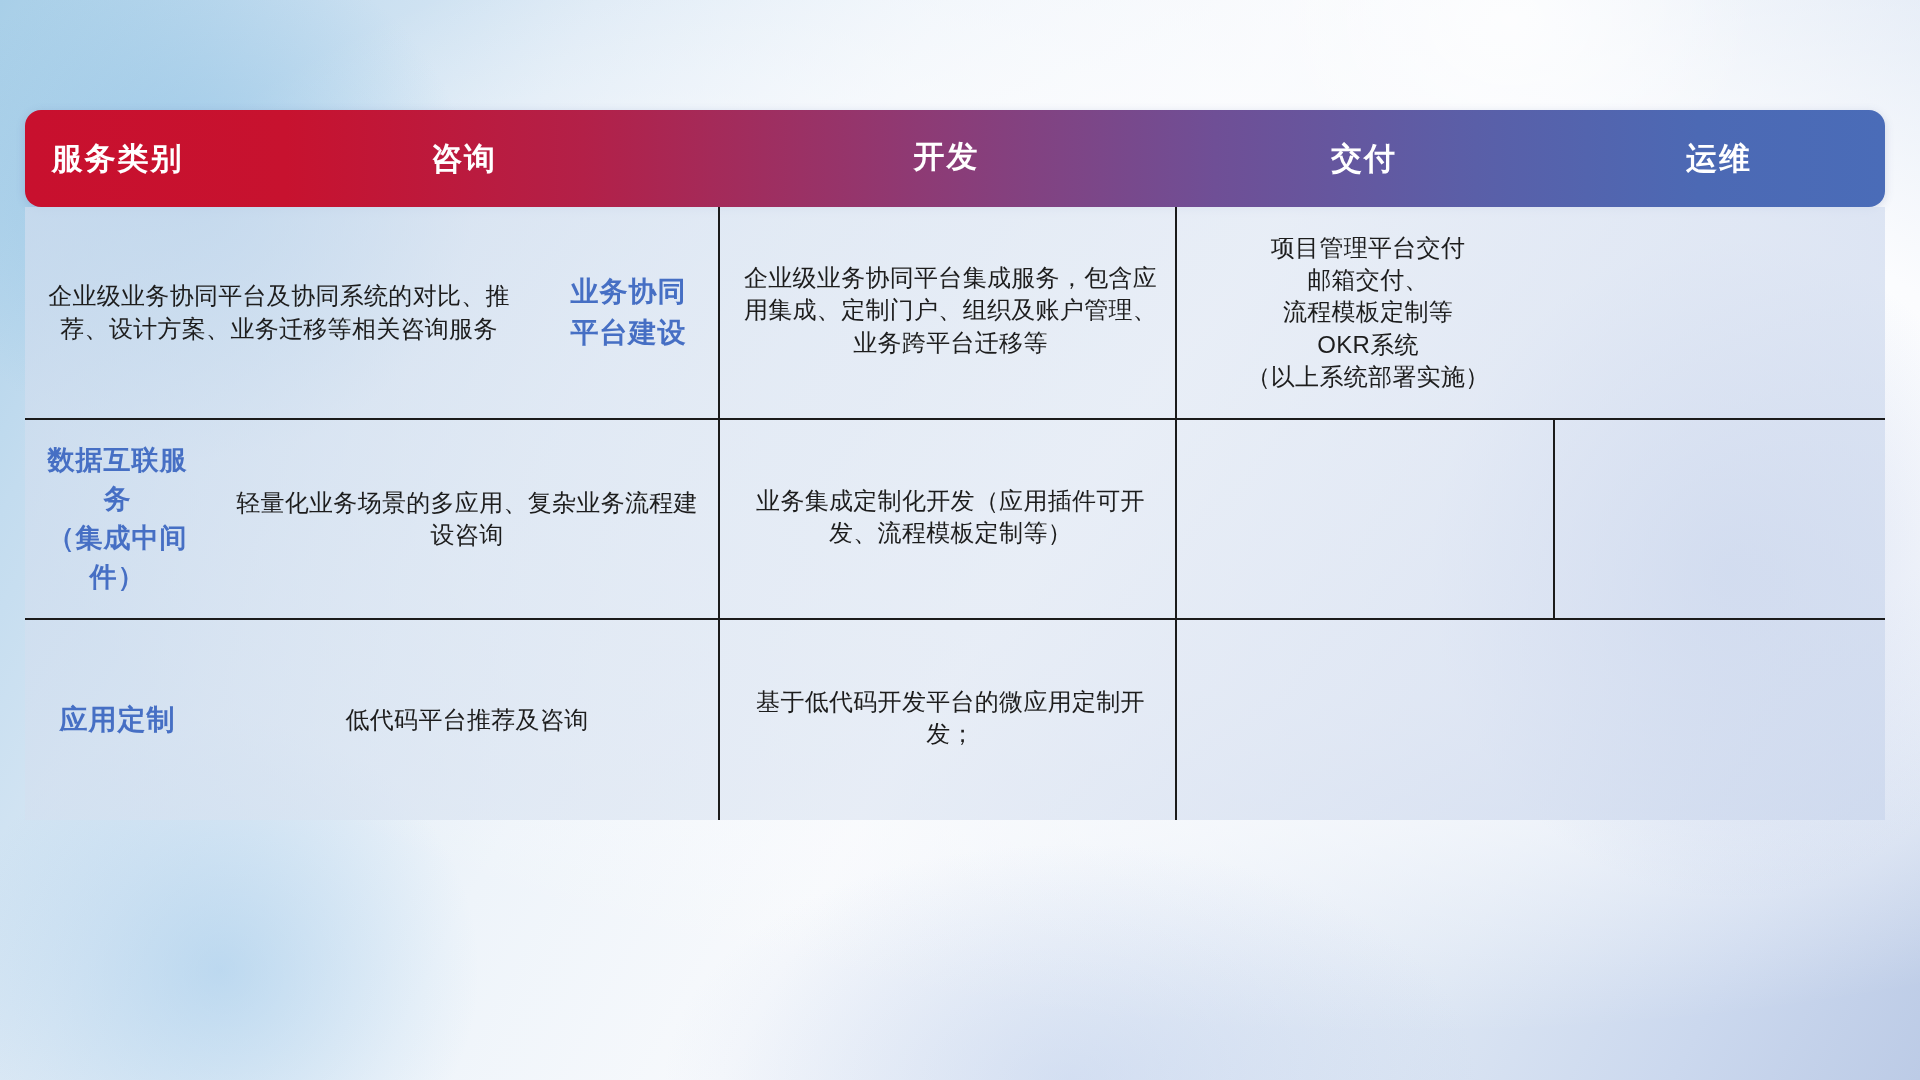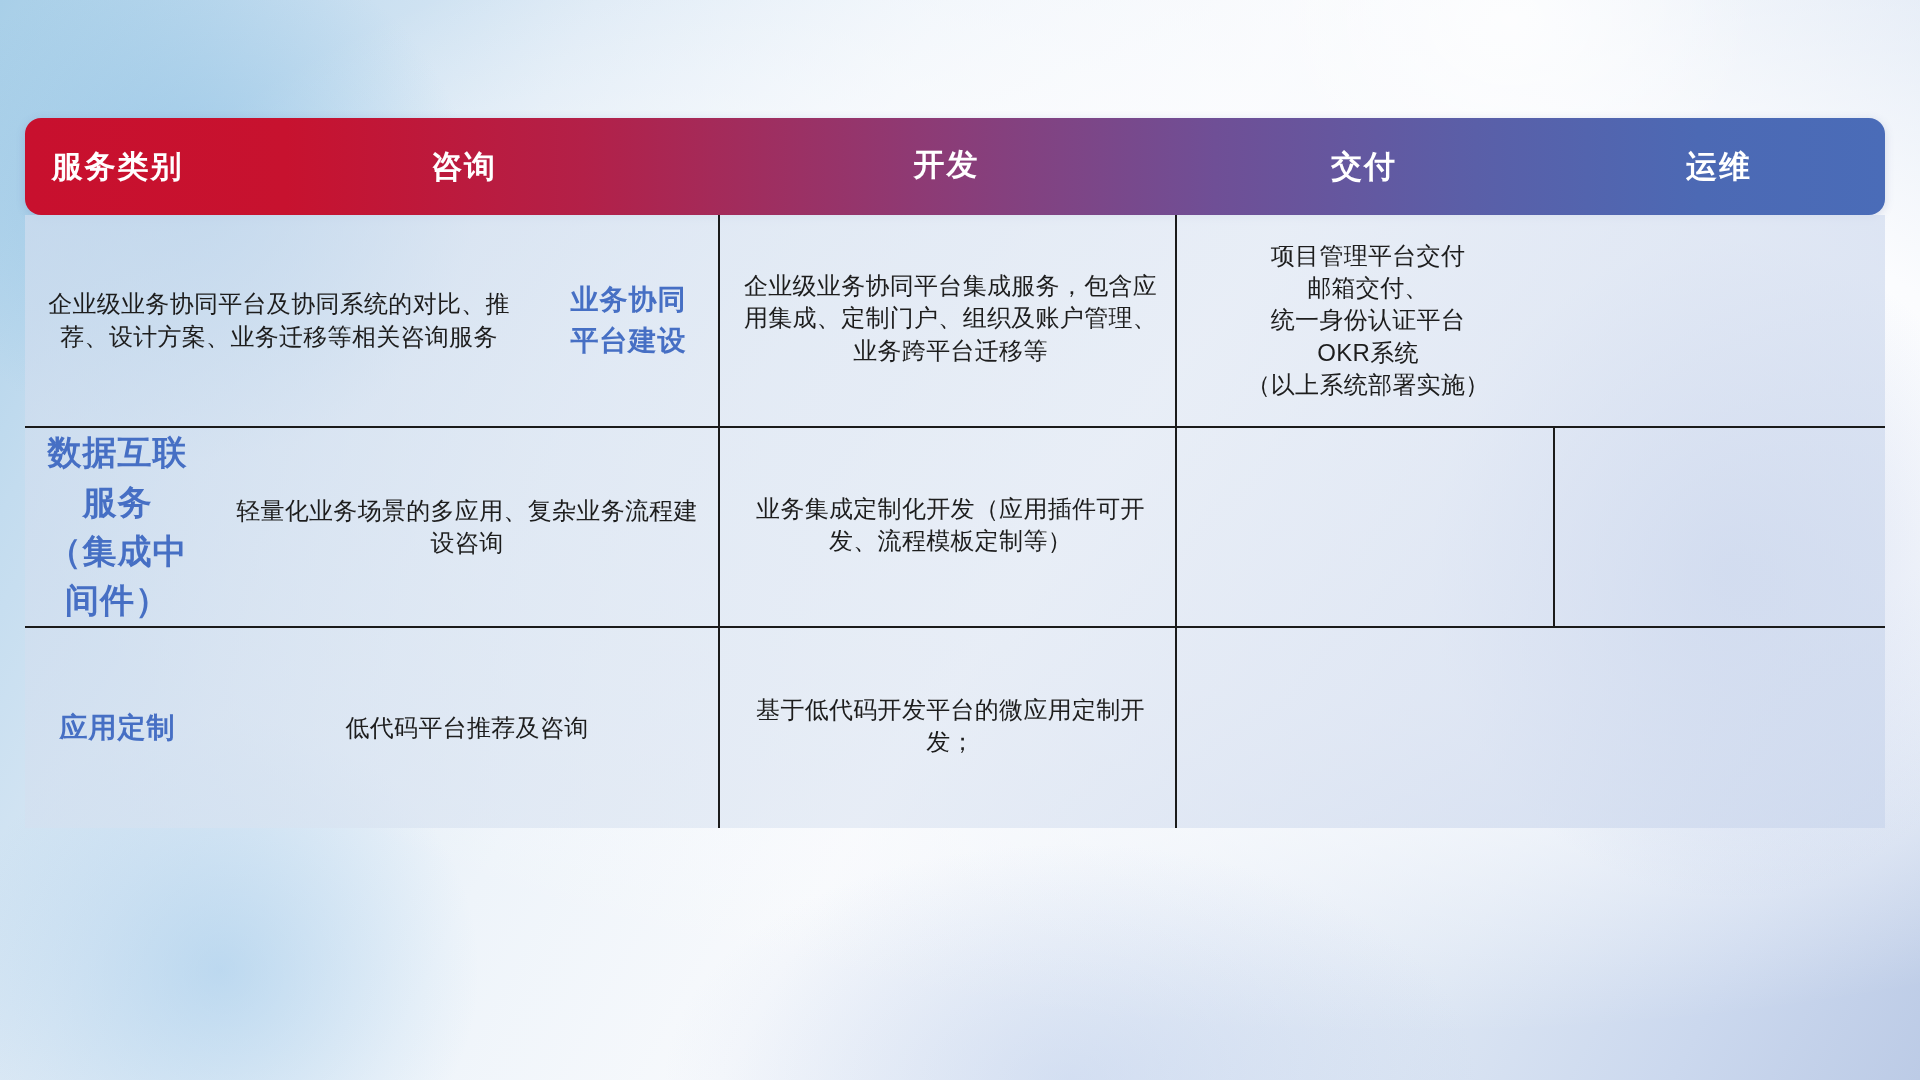--- a/index.html
+++ b/index.html
@@ -41,21 +41,21 @@
     position:absolute;left:520px;bottom:-320px;width:1100px;height:640px;
     background:radial-gradient(closest-side, rgba(176,196,232,.40), rgba(176,196,232,0) 74%);
   }
   #bg-glow-topright{
     position:absolute;right:60px;top:-260px;width:700px;height:560px;
     background:radial-gradient(closest-side, rgba(255,255,255,.75), rgba(255,255,255,0) 70%);
   }
 
   
   #table-wrap{
-    position:absolute;left:25px;top:118px;width:1860px;
+    position:absolute;left:25px;top:110px;width:1860px;
   }
   #table-header{
     display:flex;height:97px;border-radius:16px;
     background:linear-gradient(90deg,
       #c8102e 0%,
       #c7122f 14%,
       #b32048 30%,
       #8e3a74 48%,
       #6f4f96 64%,
       #5a5fa8 78%,
@@ -90,21 +90,21 @@
     letter-spacing:.3px;
   }
   .cell + .cell{border-left:2px solid #1b1b1b;padding-left:20px;}
   .cell.c0{border-left:none;}
   .cell.c1{border-left:none;}
 
   .cat{
     color:#466fc4;font-weight:bold;font-size:28px;letter-spacing:1px;
     line-height:1.45;
   }
-  .cat.small{font-size:34px;}
+  .cat.small{font-size:27px;}
 
   
   .w0{width:185px;}
   .w1{width:508px;}
   .w2{width:457px;font-family:Liberation Mono, monospace;}
   .w3{width:378px;}
   .w4{width:332px;}
 </style>
 </head>
 <body>
@@ -134,21 +134,21 @@
         <div class="cat">
           <div>业务协同</div>
           <div>平台建设</div>
         </div>
       </div>
       <div class="cell w2">企业级业务协同平台集成服务，包含应用集成、定制门户、组织及账户管理、业务跨平台迁移等</div>
       <div class="cell w3">
         <div>
           <div>项目管理平台交付</div>
           <div>邮箱交付、</div>
-          <div>统一身份认证平台</div>
+          <div>流程模板定制等</div>
           <div>OKR系统</div>
           <div>（以上系统部署实施）</div>
         </div>
       </div>
     </div>
 
     <div class="trow r2">
       <div class="cell c0 w0">
         <div class="cat small">
           <div>数据互联服务</div>

